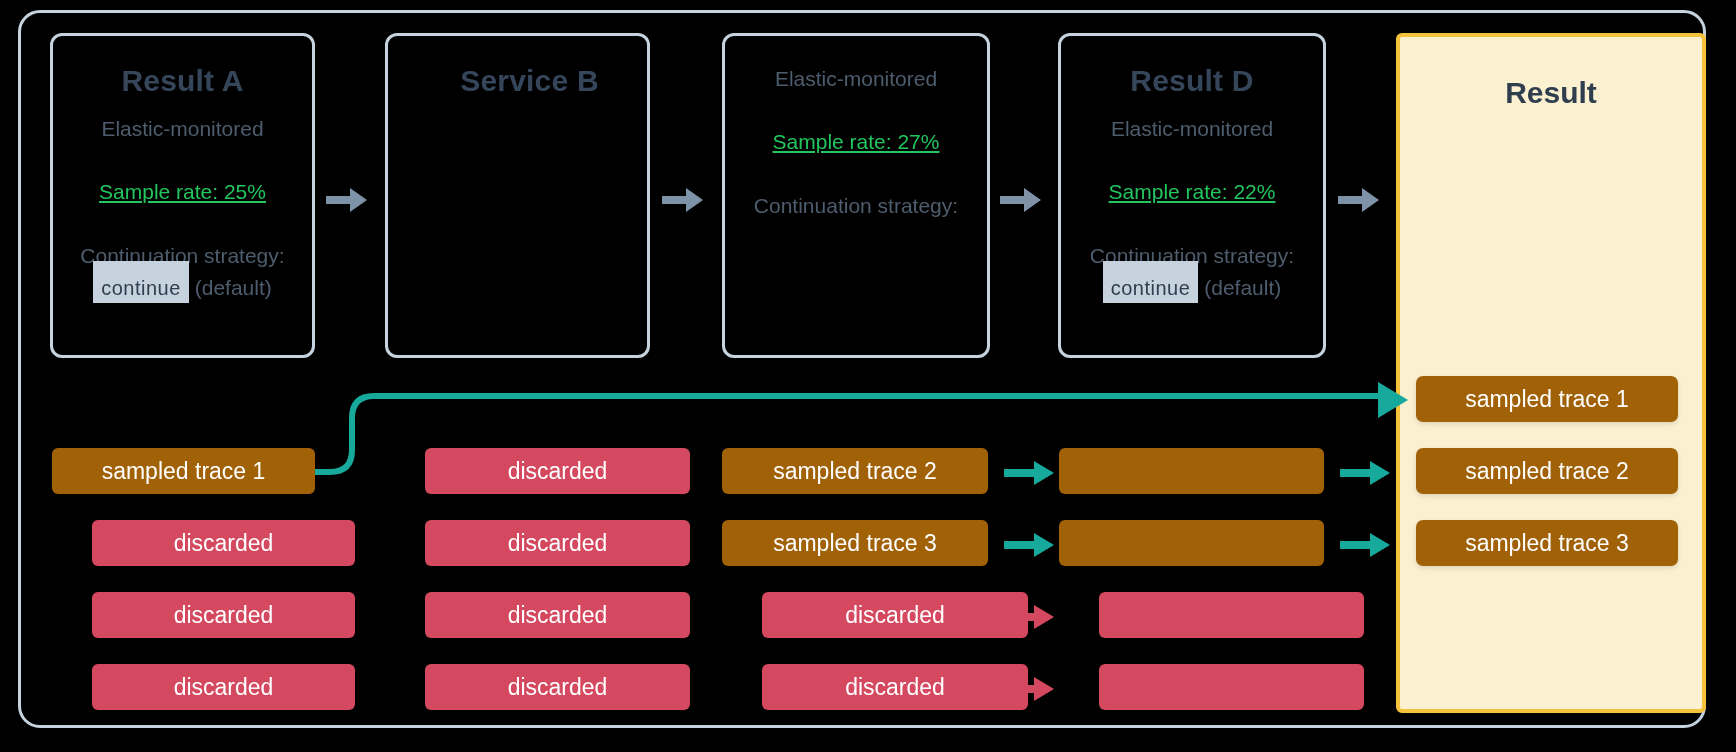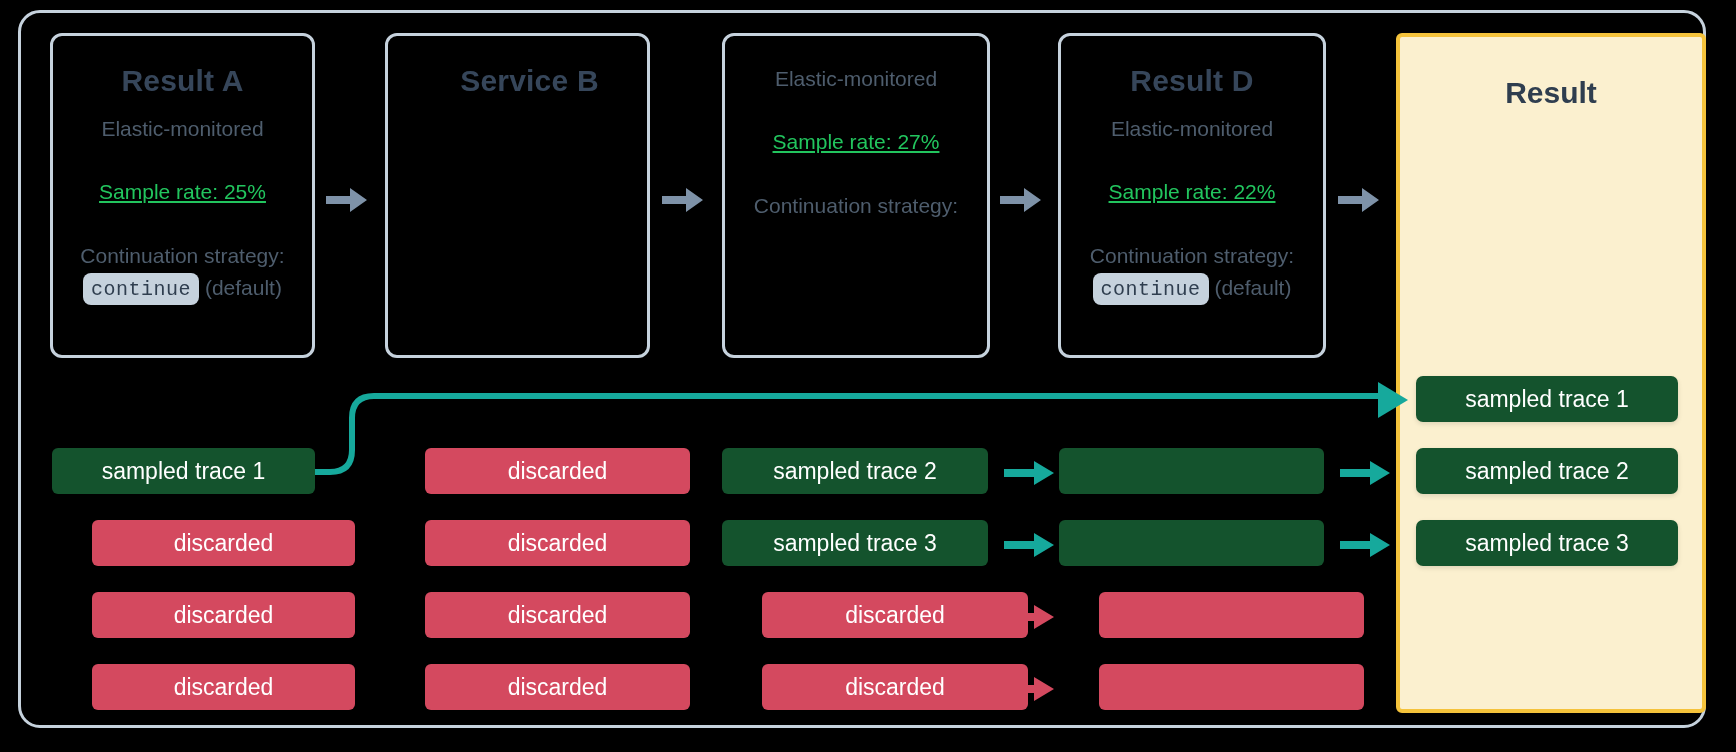--- a/index.html
+++ b/index.html
@@ -61,26 +61,26 @@
     line-height:28px;
     margin-top:38px;
   }
   .svc .badgeline{
     margin-top:6px;
     color:#4e5d6d;
     font-size:21px;
     white-space:nowrap;
   }
   code.code{
-    font-family:Liberation Mono, monospace;
+    font-family:Liberation Sans, sans-serif;
     background:#c6d2dd;
     color:#2f3e4f;
     font-size:20px;
-    padding:5px 8px 4px 8px;
-    border-radius:8px;
+    padding:16px 8px 4px 8px;
+    border-radius:0;
     letter-spacing:.5px;
   }
 
   
   .result-panel{
     position:absolute;
     top:33px;
     left:1396px;
     width:310px;
     height:680px;
@@ -109,21 +109,21 @@
     position:absolute;
     height:46px;
     border-radius:6px;
     color:#ffffff;
     font-size:23px;
     display:flex;
     align-items:center;
     justify-content:center;
     box-sizing:border-box;
   }
-  .pill.teal{background:#14532d;}
+  .pill.teal{background:#a16207;}
   .pill.red{background:#d4495f;margin-left:40px;}
 
   .pill.result{
     border-radius:7px;
     box-shadow:0 2px 5px rgba(0,0,0,.12);
   }
 
   
   .flow-arrow{position:absolute;width:52px;height:28px;}
   .flow-arrow svg{display:block;}

